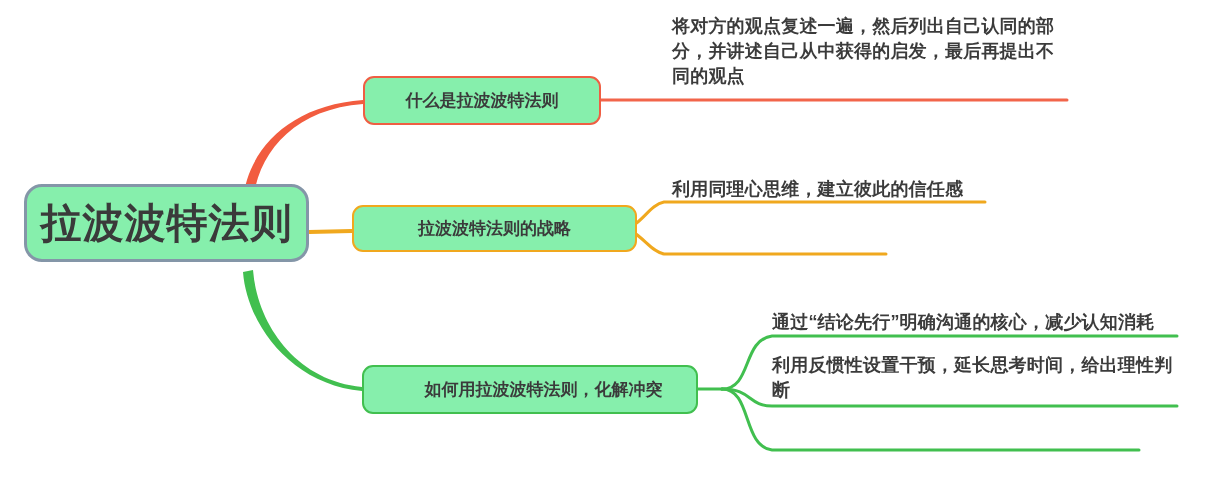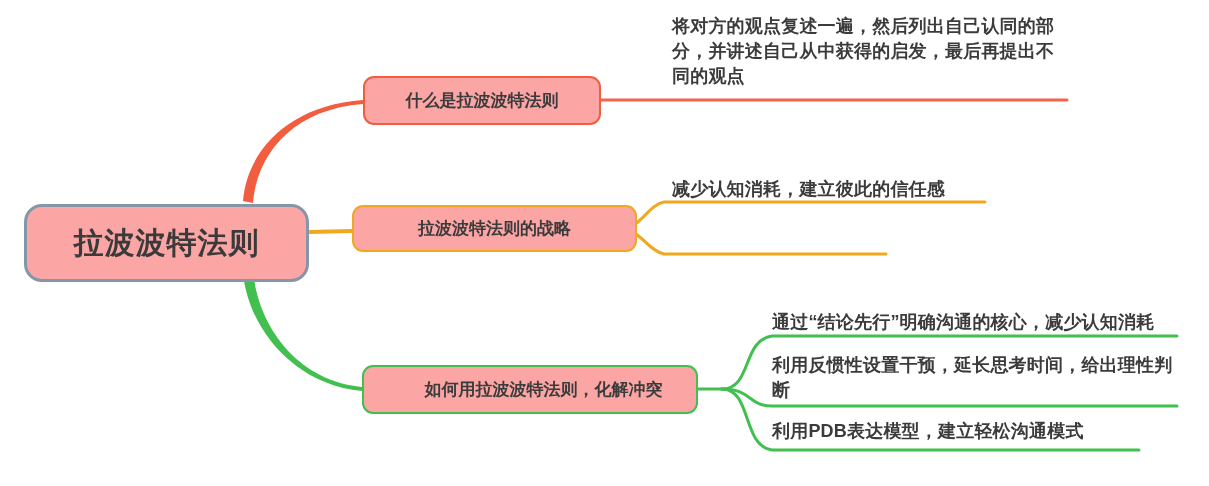--- a/index.html
+++ b/index.html
@@ -28,35 +28,35 @@
     width: 1209px;
     height: 486px;
     pointer-events: none;
   }
   .node {
     position: absolute;
     box-sizing: border-box;
     display: flex;
     align-items: center;
     justify-content: center;
-    background: #fca5a5;
+    background: #86efac;
     border-style: solid;
     font-weight: bold;
     color: #3b3b3b;
     white-space: nowrap;
   }
   .node-root {
     left: 24px;
-    top: 204px;
+    top: 184px;
     width: 285px;
     height: 78px;
     border-width: 3px;
     border-color: #8496a8;
     border-radius: 18px;
-    font-size: 30px;
+    font-size: 41px;
     letter-spacing: 1px;
     color: #3a3a3a;
   }
   .node-branch {
     border-width: 2px;
     border-radius: 11px;
     font-size: 17px;
     color: #3b3b3b;
   }
   .node-b1 {
@@ -162,22 +162,21 @@
   <div class="node node-branch node-b2">
     <span>拉波波特法则的战略</span>
   </div>
 
   <div class="node node-branch node-b3">
     <span>如何用拉波波特法则，化解冲突</span>
   </div>
 
   <div class="leaf leaf-r1">将对方的观点复述一遍，然后列出自己认同的部分，并讲述自己从中获得的启发，最后再提出不同的观点</div>
 
-  <div class="leaf leaf-o1">减少认知消耗，建立彼此的信任感</div>
+  <div class="leaf leaf-o1">利用同理心思维，建立彼此的信任感</div>
 
 
   <div class="leaf leaf-g2">利用反惯性设置干预，延长思考时间，给出理性判断</div>
 
   <div class="leaf leaf-g1">通过“结论先行”明确沟通的核心，减少认知消耗</div>
 
-  <div class="leaf leaf-g3">利用PDB表达模型，建立轻松沟通模式</div>
 
 </div>
 
 </body></html>

